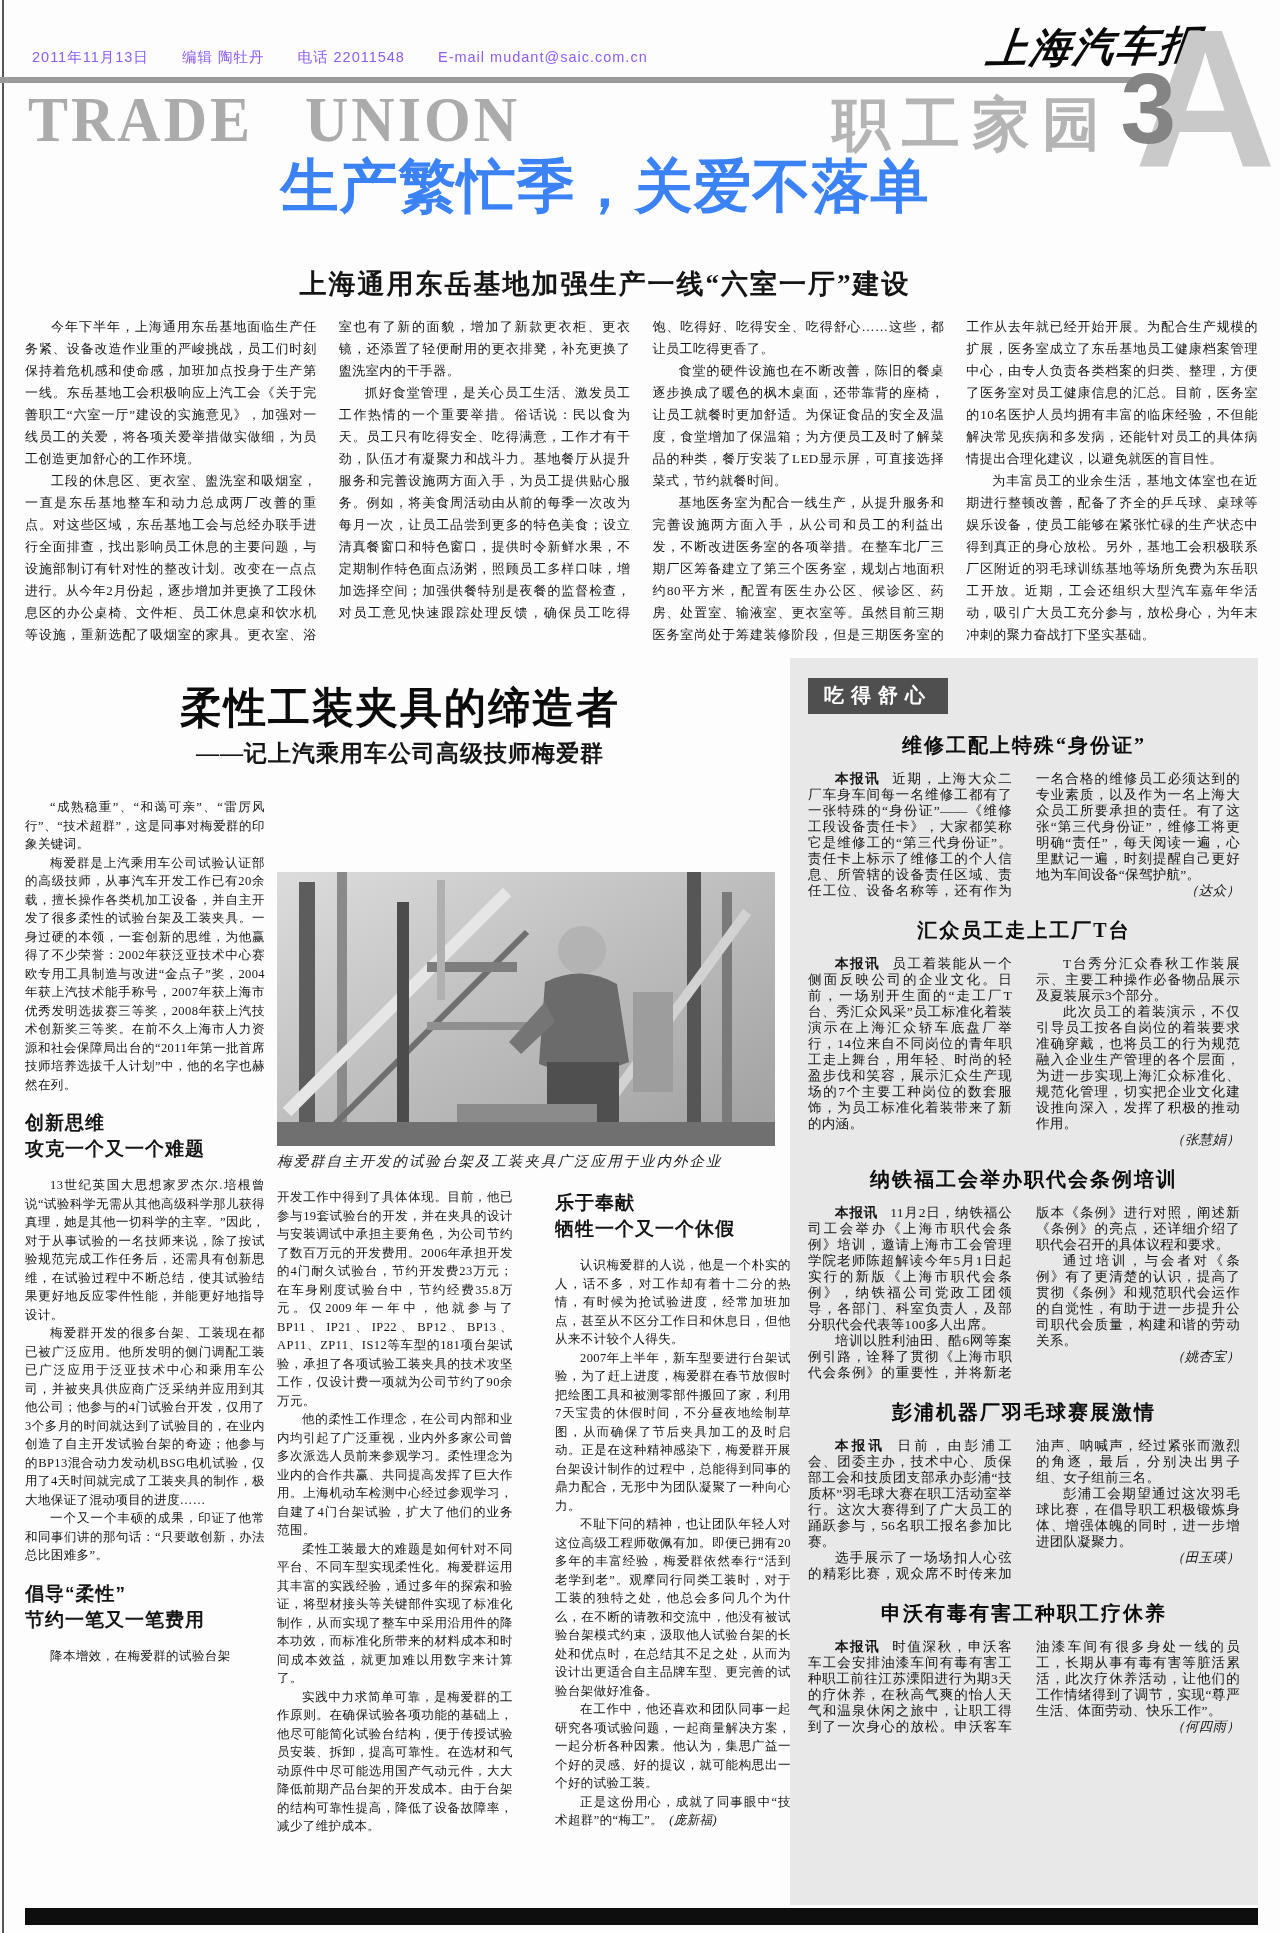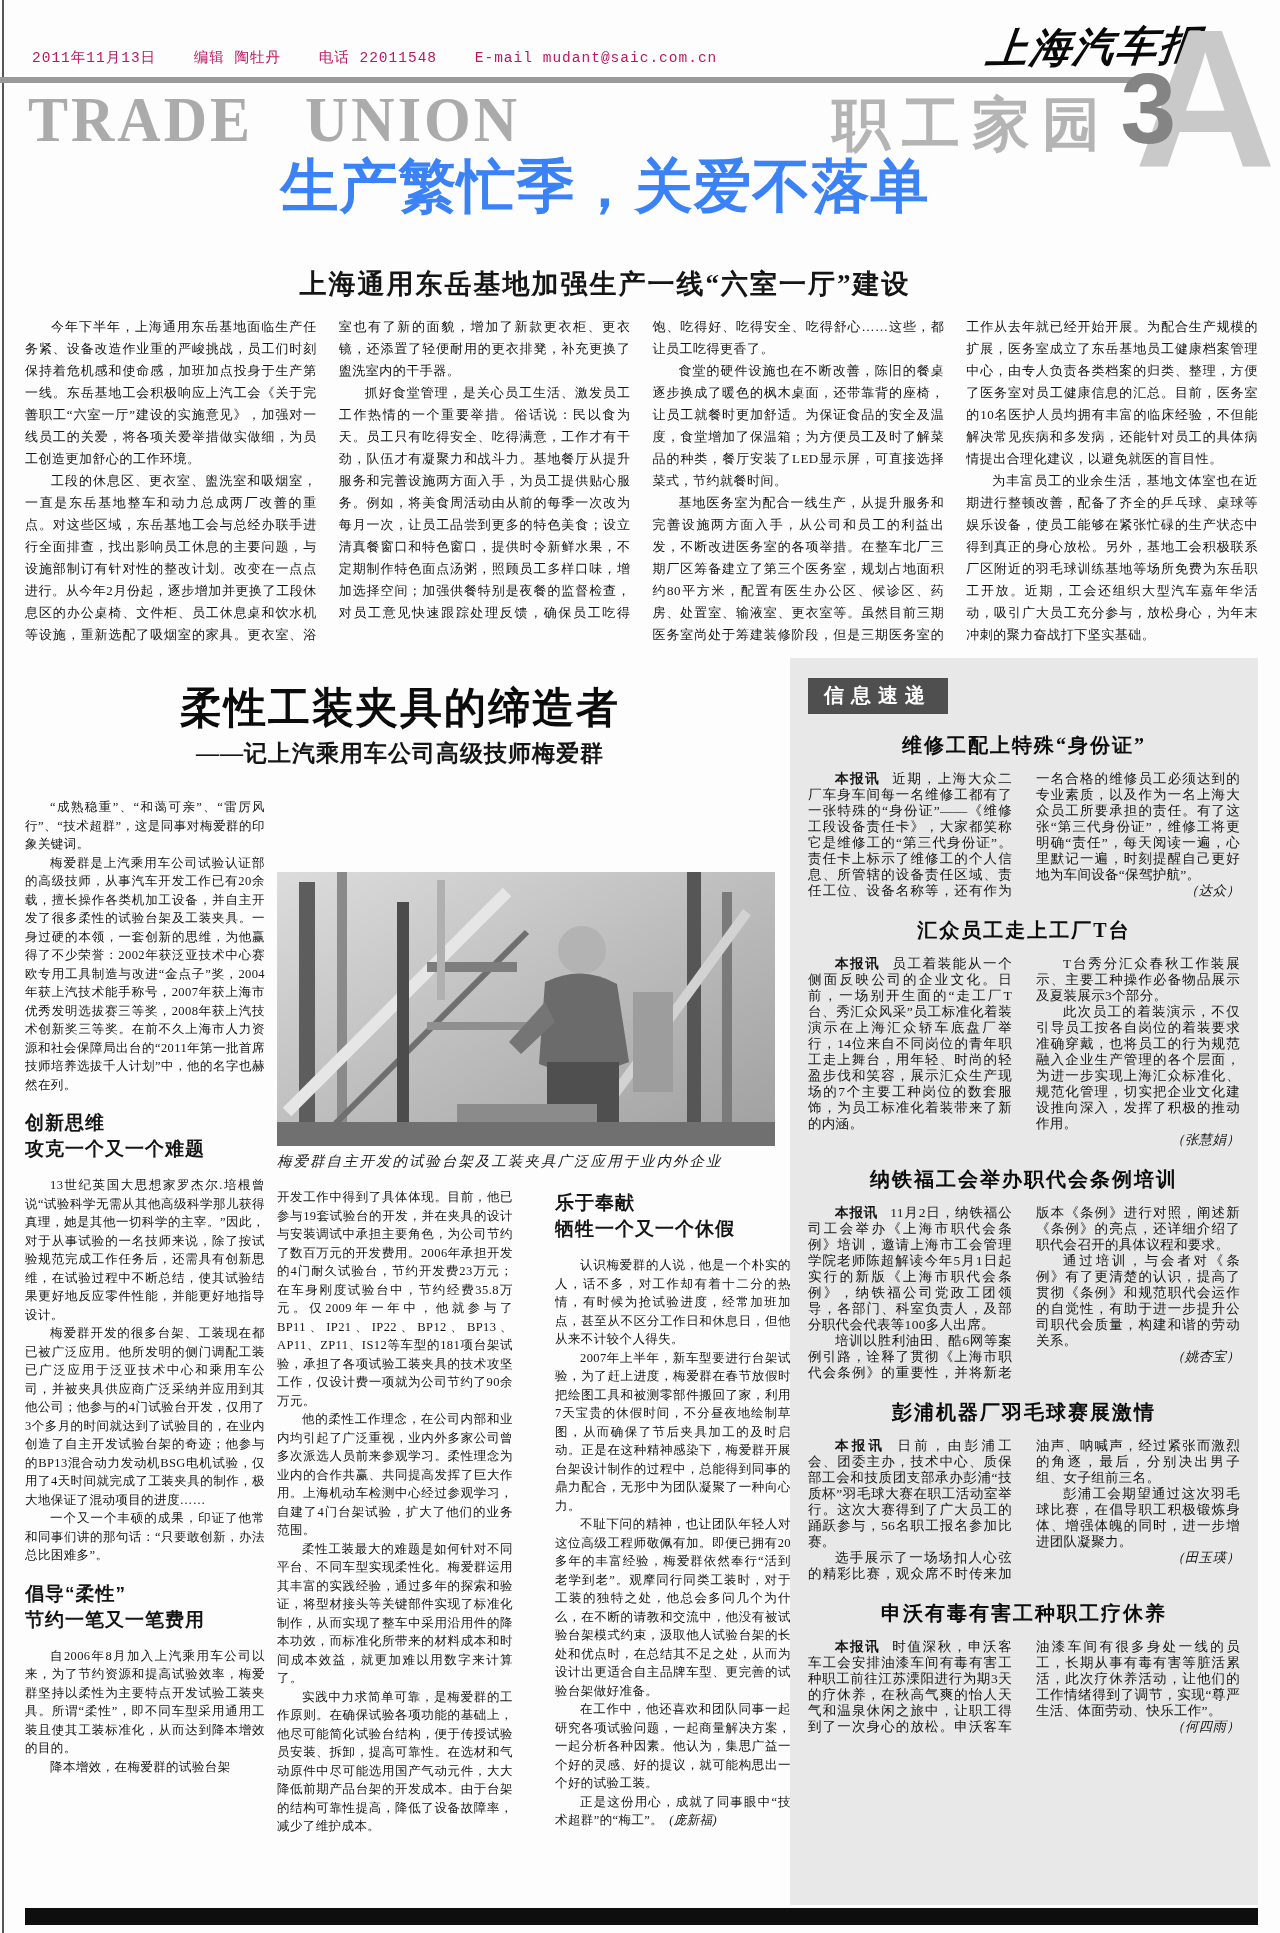--- a/index.html
+++ b/index.html
@@ -2,22 +2,22 @@
 <html><head>
 <meta charset="utf-8">
 <style>
   * { margin:0; padding:0; box-sizing:border-box; }
   html,body { width:1280px; height:1933px; background:#fdfdfd; overflow:hidden;
               font-family:"Liberation Serif","DejaVu Serif",serif; color:#151515; }
   .page { position:relative; width:1280px; height:1933px; background:#fdfdfd; }
   .edge-line { position:absolute; left:2px; top:0; width:2px; height:100%; background:#555; }
 
   
-  .dateline { position:absolute; left:32px; top:48px; font-family:Liberation Mono, monospace;
-              font-size:14.5px; color:#be185d; letter-spacing:1px; }
+  .dateline { position:absolute; left:32px; top:48px; font-family:Liberation Sans, sans-serif;
+              font-size:14.5px; color:#8b5cf6; letter-spacing:1px; }
   .dateline span { margin-right:28px; }
   .masthead { position:absolute; right:78px; top:20px; font-size:41px; font-weight:bold; font-style:italic;
               transform:skewX(-7deg) rotate(-1deg); letter-spacing:2px; color:#0a0a0a; }
   .top-rule { position:absolute; left:0; top:77px; width:1150px; height:6px; background:#9a9a9a; }
   .section-en { position:absolute; left:28px; top:84px; font-size:60px; font-weight:bold; color:#ababab;
                 letter-spacing:3px; word-spacing:34px; transform:scaleY(1.05); transform-origin:top left; }
   .section-cn { position:absolute; right:168px; top:86px; font-size:58px; font-weight:bold; color:#b4b4b4;
                 letter-spacing:12px; }
   .page-num { position:absolute; right:104px; top:58px; font-size:100px; font-weight:bold; color:#848484;
               font-family:"Liberation Sans","DejaVu Sans",sans-serif; line-height:1; }
@@ -115,21 +115,20 @@
       <div>创新思维</div>
       <div>攻克一个又一个难题</div>
     </div>
     <p>13世纪英国大思想家罗杰尔.培根曾说“试验科学无需从其他高级科学那儿获得真理，她是其他一切科学的主宰。”因此，对于从事试验的一名技师来说，除了按试验规范完成工作任务后，还需具有创新思维，在试验过程中不断总结，使其试验结果更好地反应零件性能，并能更好地指导设计。</p>
     <p>梅爱群开发的很多台架、工装现在都已被广泛应用。他所发明的侧门调配工装已广泛应用于泛亚技术中心和乘用车公司，并被夹具供应商广泛采纳并应用到其他公司；他参与的4门试验台开发，仅用了3个多月的时间就达到了试验目的，在业内创造了自主开发试验台架的奇迹；他参与的BP13混合动力发动机BSG电机试验，仅用了4天时间就完成了工装夹具的制作，极大地保证了混动项目的进度……</p>
     <p>一个又一个丰硕的成果，印证了他常和同事们讲的那句话：“只要敢创新，办法总比困难多”。</p>
     <div class="col-subhead">
       <div>倡导“柔性”</div>
       <div>节约一笔又一笔费用</div>
     </div>
-    <p>自2006年8月加入上汽乘用车公司以来，为了节约资源和提高试验效率，梅爱群坚持以柔性为主要特点开发试验工装夹具。所谓“柔性”，即不同车型采用通用工装且使其工装标准化，从而达到降本增效的目的。</p>
     <p>降本增效，在梅爱群的试验台架</p>
   </div>
 
   <div class="photo">
     <svg width="498" height="274" viewBox="0 0 498 274">
       <defs>
         <linearGradient id="bgp" x1="0" y1="0" x2="1" y2="1">
           <stop offset="0" stop-color="#dcdcdc"></stop>
             <stop offset="0.5" stop-color="#bdbdbd"></stop>
             <stop offset="1" stop-color="#9f9f9f"></stop>
@@ -171,21 +170,21 @@
       <div>牺牲一个又一个休假</div>
     </div>
     <p>认识梅爱群的人说，他是一个朴实的人，话不多，对工作却有着十二分的热情，有时候为抢试验进度，经常加班加点，甚至从不区分工作日和休息日，但他从来不计较个人得失。</p>
     <p>2007年上半年，新车型要进行台架试验，为了赶上进度，梅爱群在春节放假时把绘图工具和被测零部件搬回了家，利用7天宝贵的休假时间，不分昼夜地绘制草图，从而确保了节后夹具加工的及时启动。正是在这种精神感染下，梅爱群开展台架设计制作的过程中，总能得到同事的鼎力配合，无形中为团队凝聚了一种向心力。</p>
     <p>不耻下问的精神，也让团队年轻人对这位高级工程师敬佩有加。即便已拥有20多年的丰富经验，梅爱群依然奉行“活到老学到老”。观摩同行同类工装时，对于工装的独特之处，他总会多问几个为什么，在不断的请教和交流中，他没有被试验台架模式约束，汲取他人试验台架的长处和优点时，在总结其不足之处，从而为设计出更适合自主品牌车型、更完善的试验台架做好准备。</p>
     <p>在工作中，他还喜欢和团队同事一起研究各项试验问题，一起商量解决方案，一起分析各种因素。他认为，集思广益一个好的灵感、好的提议，就可能构思出一个好的试验工装。</p>
     <p><span>正是这份用心，成就了同事眼中“技术超群”的“梅工”。</span><span class="byline-inline">(庞新福)</span></p>
   </div>
 
   <aside class="sidebar">
-    <div class="sb-label">信息速递</div>
+    <div class="sb-label">吃得舒心</div>
 
     <div class="sb-article">
       <div class="sb-title">维修工配上特殊“身份证”</div>
       <div class="sb-body">
         <p><b class="sb-lead">本报讯</b><span>近期，上海大众二厂车身车间每一名维修工都有了一张特殊的“身份证”——《维修工段设备责任卡》，大家都笑称它是维修工的“第三代身份证”。责任卡上标示了维修工的个人信息、所管辖的设备责任区域、责任工位、设备名称等，还有作为一名合格的维修员工必须达到的专业素质，以及作为一名上海大众员工所要承担的责任。有了这张“第三代身份证”，维修工将更明确“责任”，每天阅读一遍，心里默记一遍，时刻提醒自己更好地为车间设备“保驾护航”。</span></p>
         <p class="sb-byline">（达众）</p>
       </div>
     </div>
 
     <div class="sb-article">

